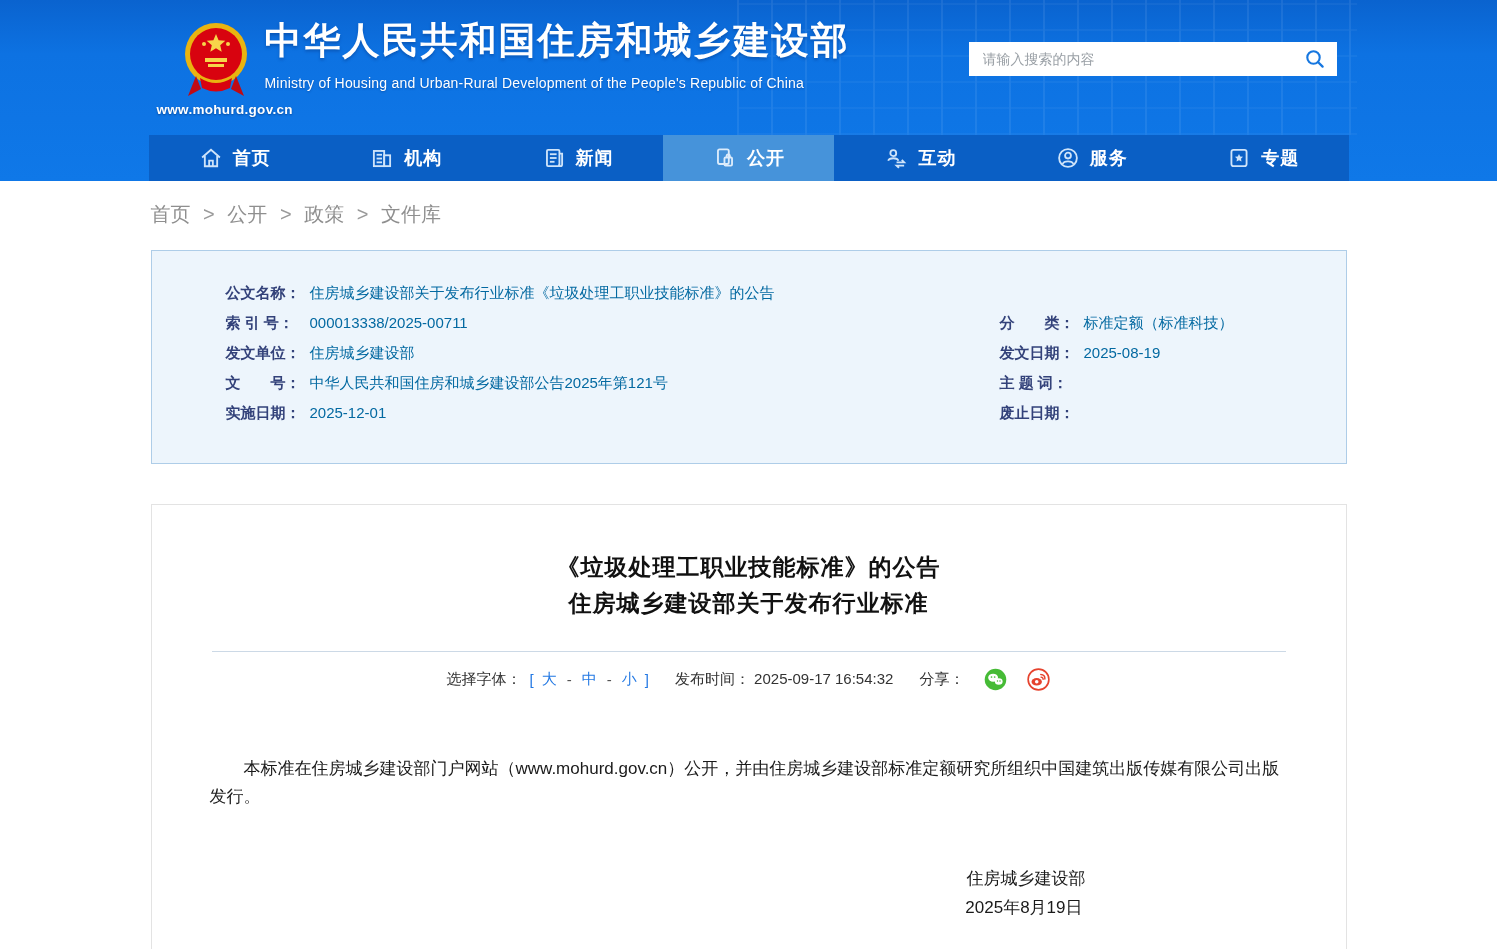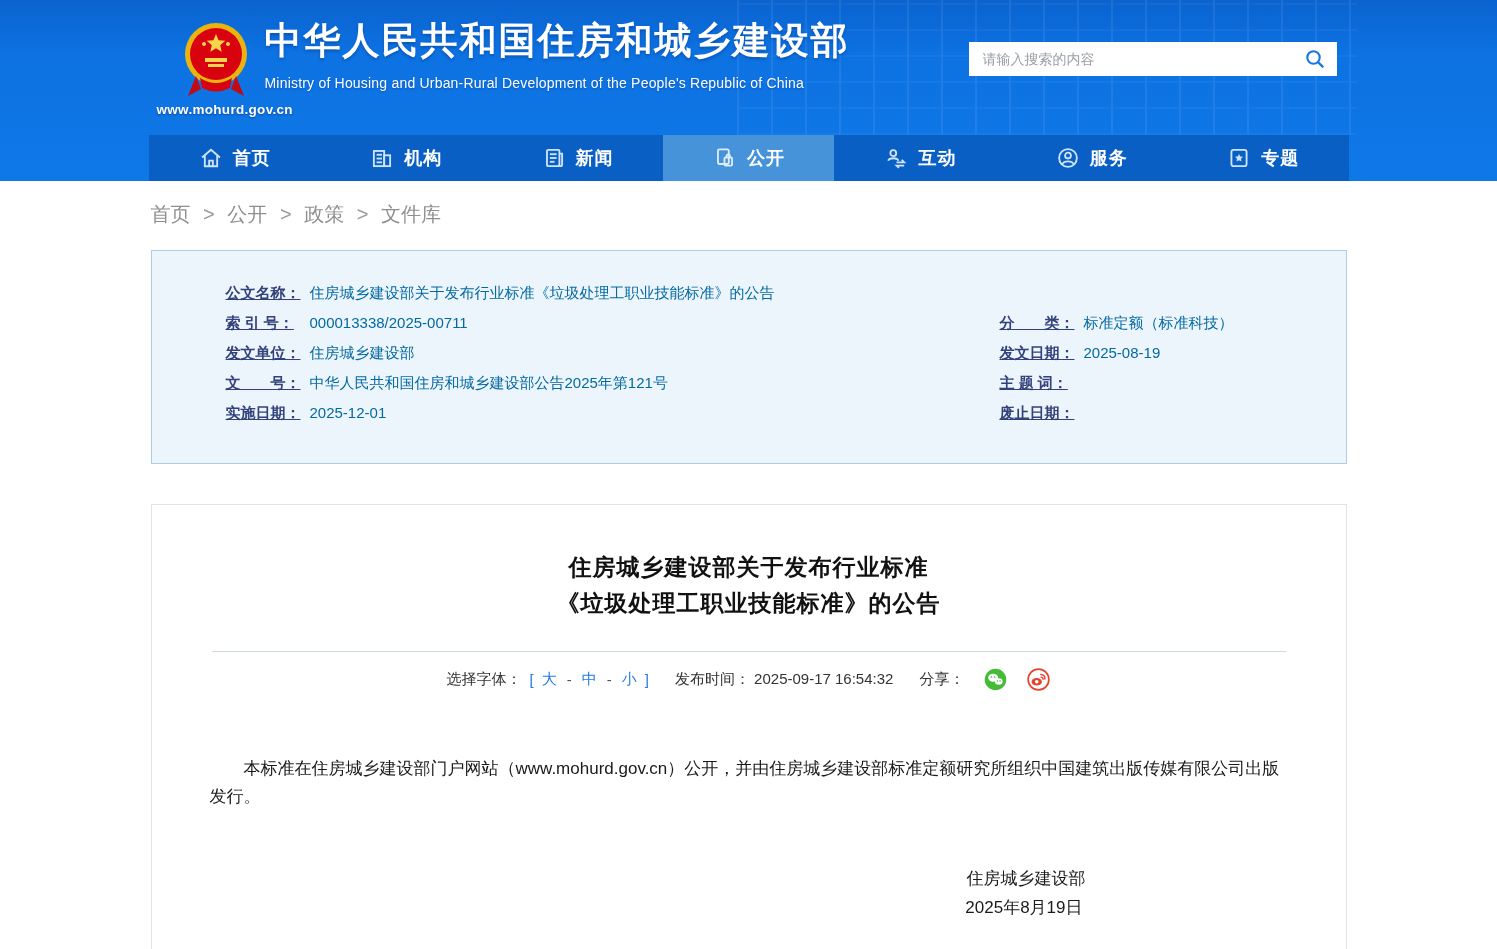--- a/index.html
+++ b/index.html
@@ -41,21 +41,21 @@
   
   .container { width:1196px; margin:0 auto; }
   .breadcrumb { margin:20px 0 22px; font-size:20px; color:#8f8f8f; }
   .breadcrumb .crumb { color:#8f8f8f; cursor:pointer; }
   .breadcrumb .sep { margin:0 7px; color:#9a9a9a; }
 
   
   .meta-panel { background:#edf5fc; border:1px solid #aecde8; padding:32px 0 30px 74px;
     color:#3c4c7c; font-size:15px; }
   .meta-row { height:30px; line-height:20px; display:flex; }
-  .meta-label { font-weight:bold; color:#33427a; min-width:84px; white-space:pre;text-decoration:underline; }
+  .meta-label { font-weight:bold; color:#33427a; min-width:84px; white-space:pre; }
   .meta-value { color:#0369a1; }
   .meta-cols { display:flex; }
   .col-left { width:774px; }
   .col-right { flex:1; }
 
   
   .article-panel { margin-top:40px; background:#fff; border:1px solid #e3e3e3;
     min-height:665px; padding:44px 58px 60px; }
   .article-title { text-align:center; font-size:23px; font-weight:bold; color:#111;
     line-height:36px; letter-spacing:1px; }
@@ -232,22 +232,22 @@
           <div class="meta-row">
             <span class="meta-label">废止日期：</span>
             <span class="meta-value"></span>
           </div>
         </div>
       </div>
     </section>
 
     <section class="article-panel">
       <div class="article-title">
+        <div>《垃圾处理工职业技能标准》的公告</div>
         <div>住房城乡建设部关于发布行业标准</div>
-        <div>《垃圾处理工职业技能标准》的公告</div>
       </div>
       <hr class="article-divider">
 
       <div class="article-meta">
         <div class="font-sel">
           <span>选择字体：</span>
           <span class="bracket">[ </span>
           <span class="font-link">大</span>
           <span class="dash">-</span>
           <span class="font-link">中</span>

